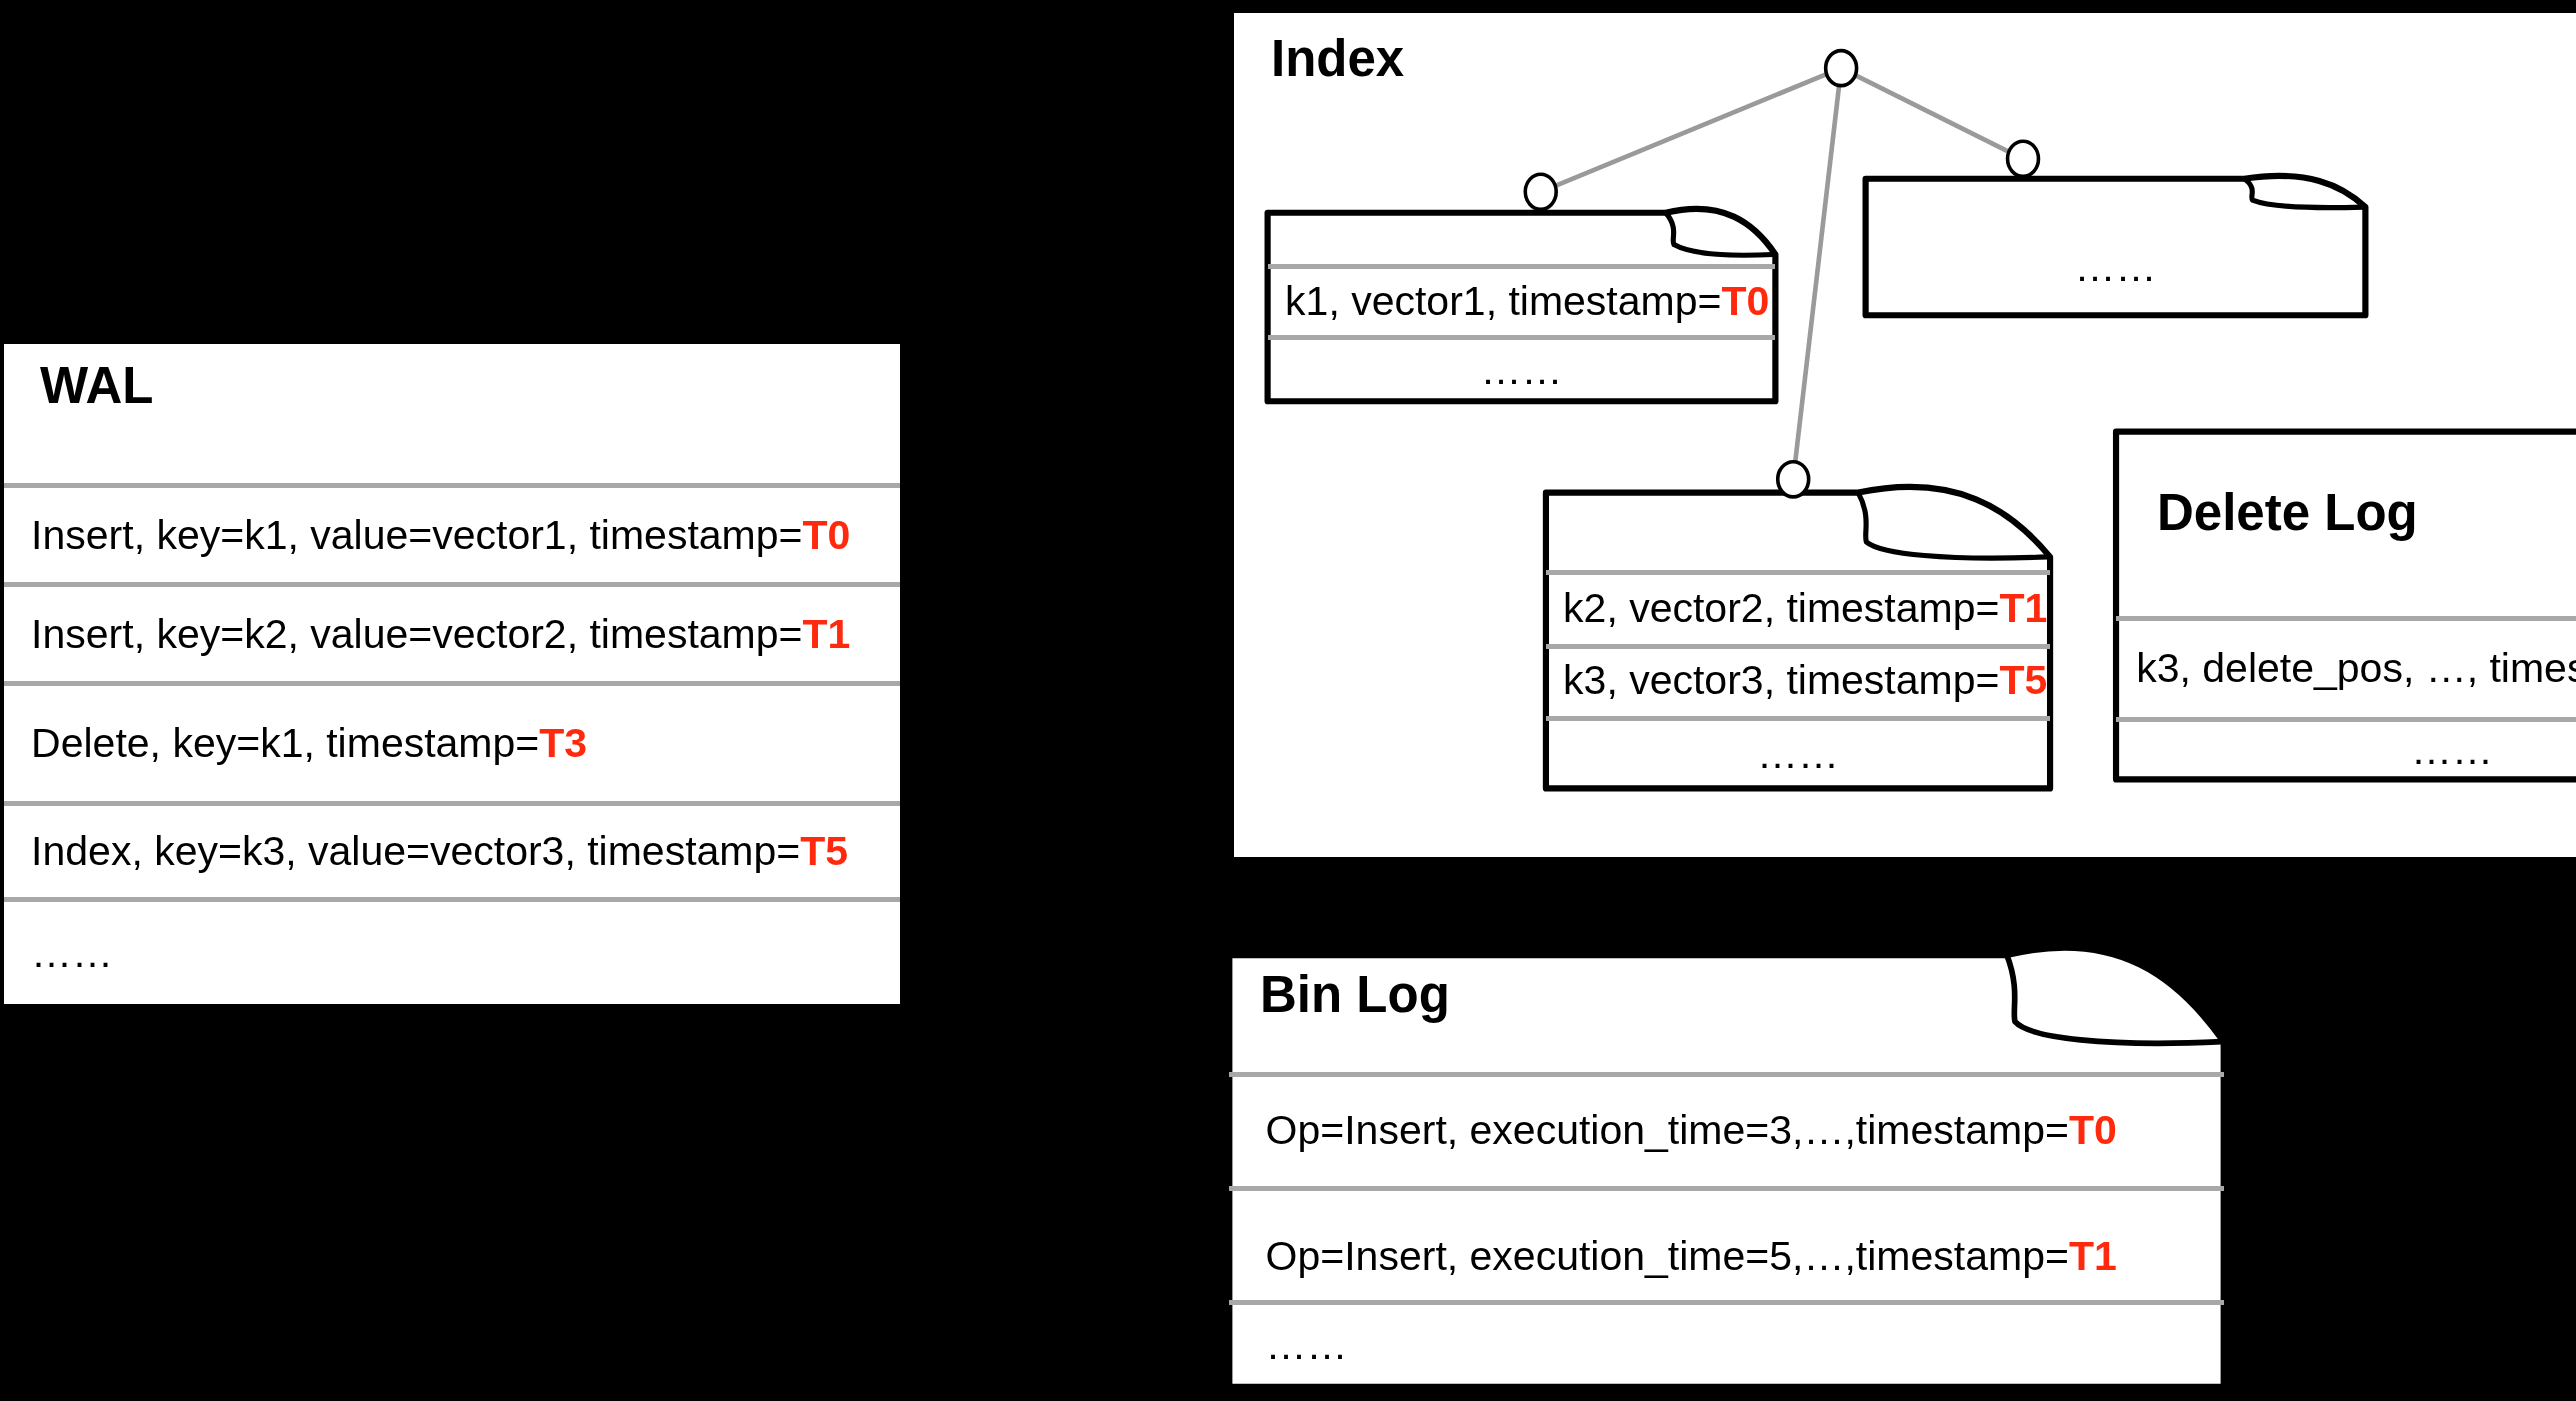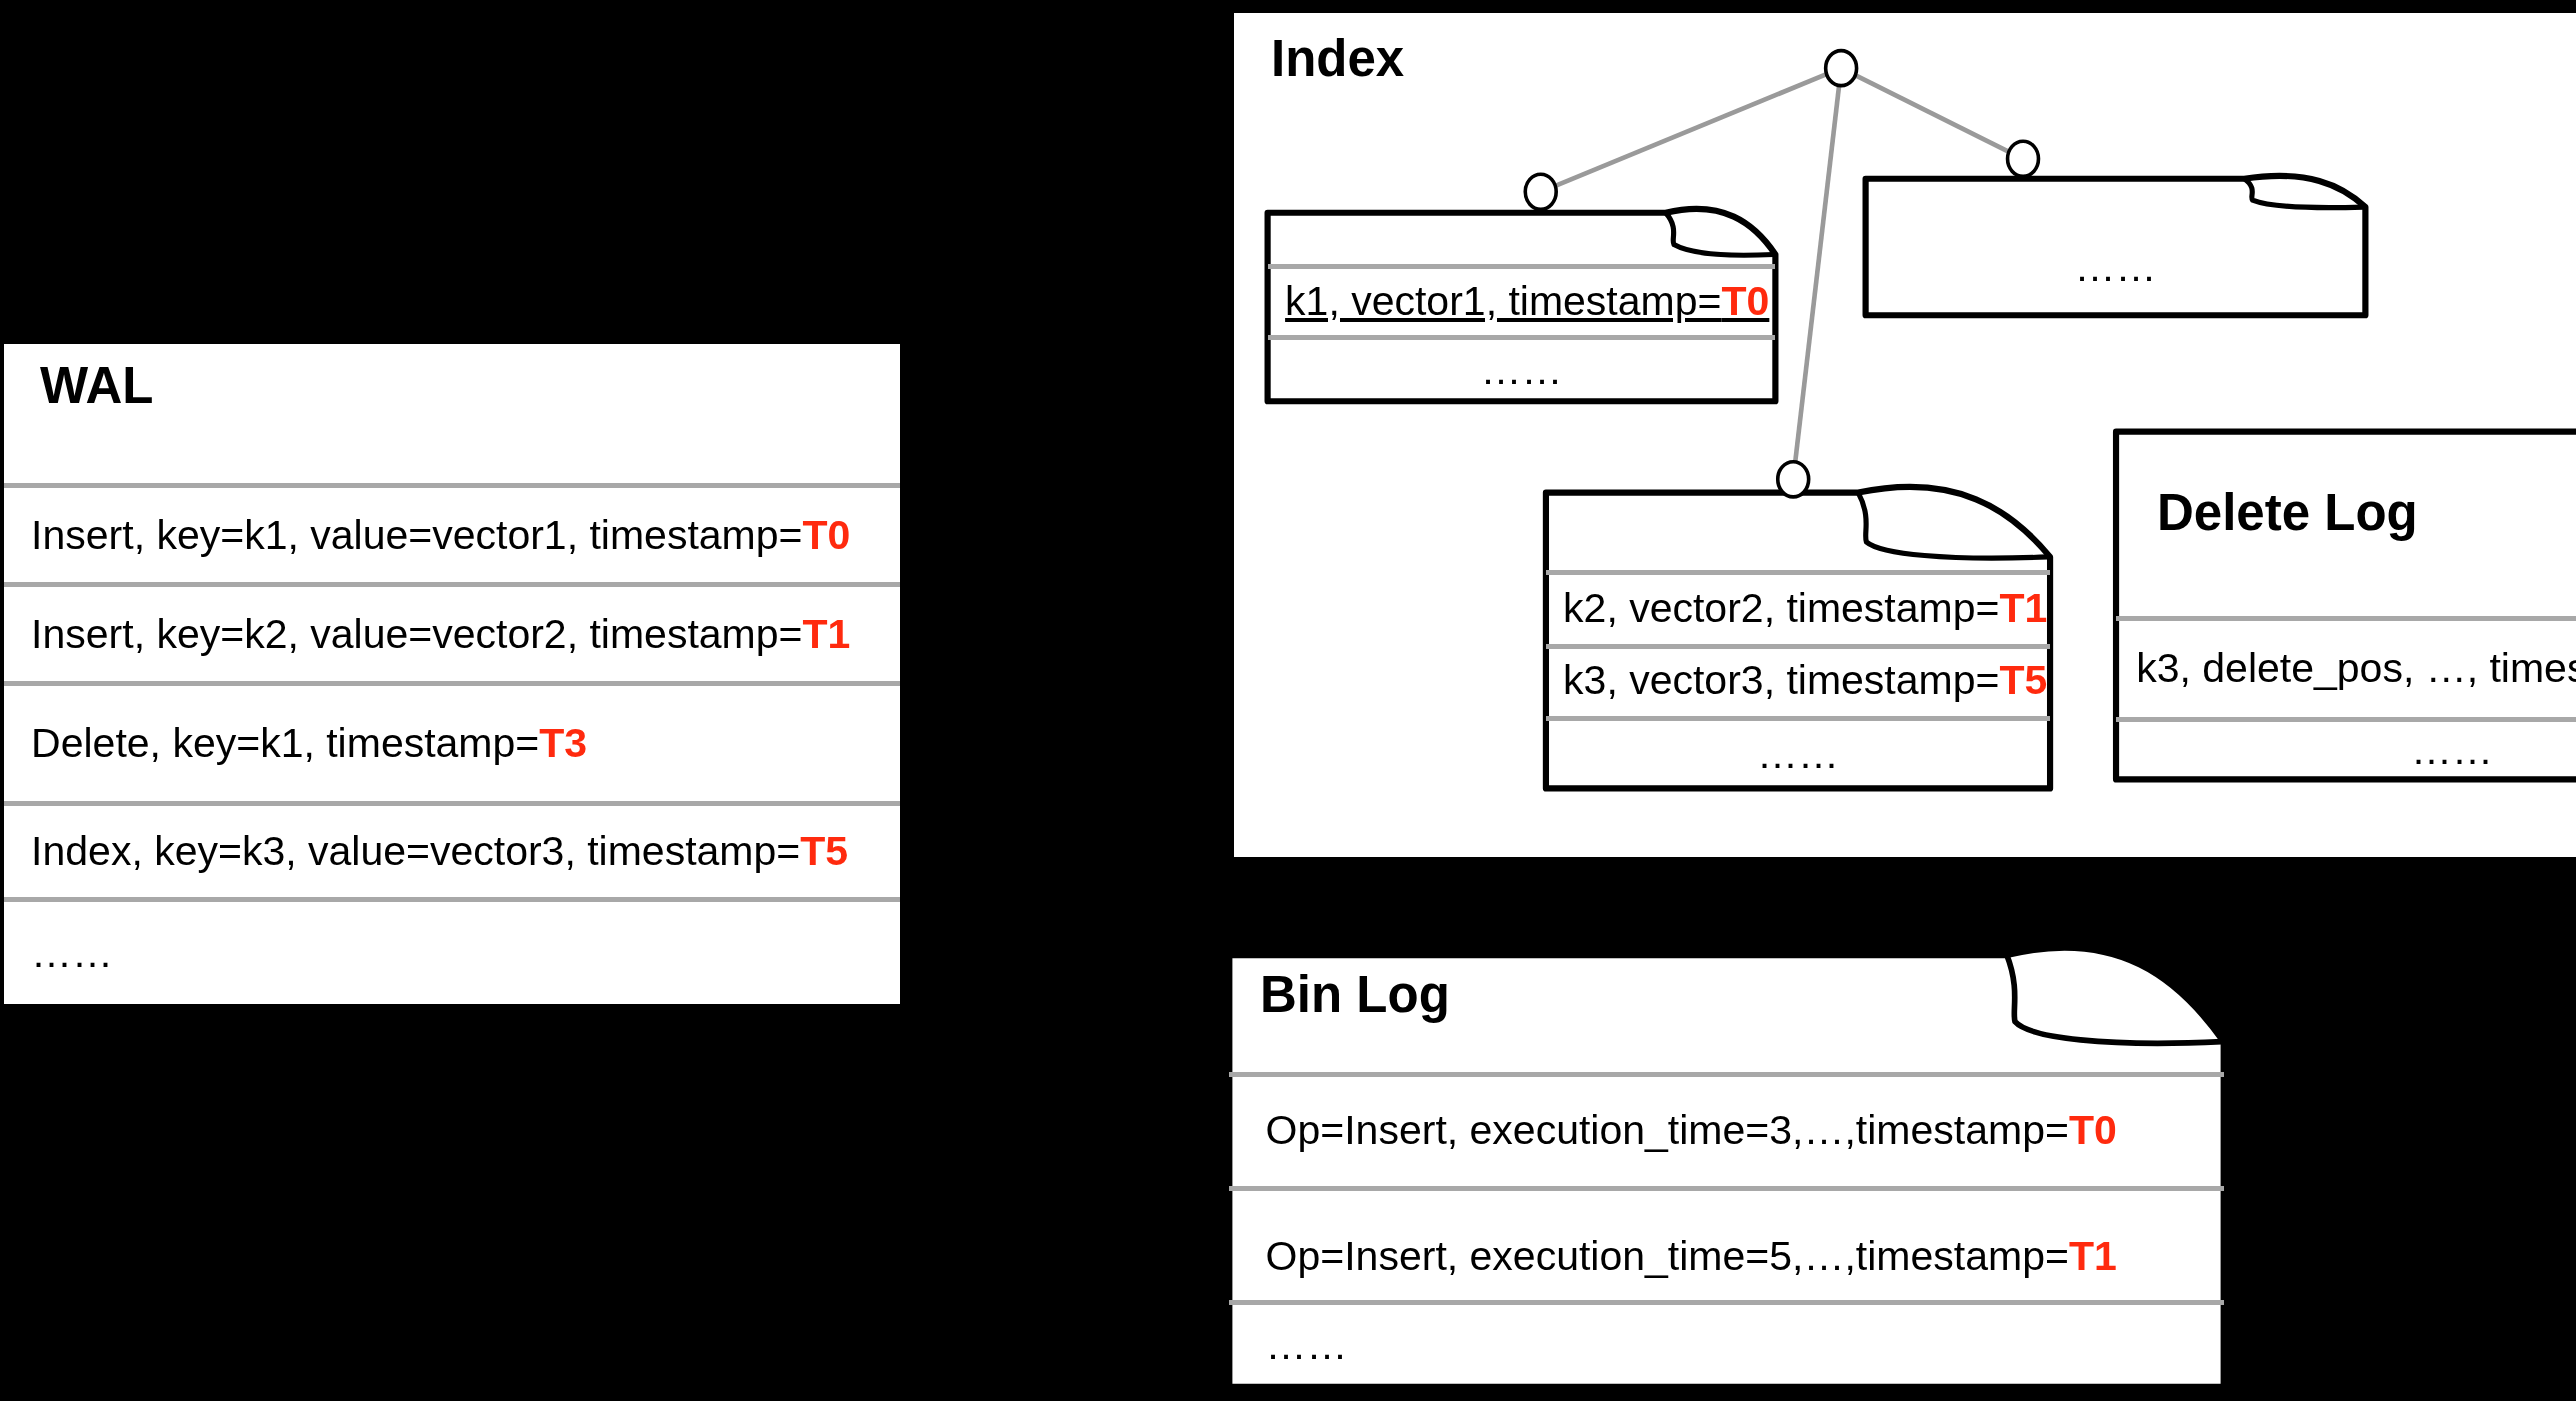--- a/index.html
+++ b/index.html
@@ -58,21 +58,21 @@
   <section class="indexpanel">
     <div class="ptitle title">Index</div>
 
     <div class="doc" style="left:30px;top:196px;width:515px;height:196px;">
         <svg width="515" height="196" viewBox="0 0 1000 380">
           <path d="M 7 7 L 780 7 C 890 -19.4 951.6 26.4 993 88 L 993 373 L 7 373 Z" fill="#fff" stroke="#000" stroke-width="12" stroke-linejoin="round"></path>
           <path d="M 780 7 C 806 36.96 790 58.080000000000005 796 68.64 C 824 84.47999999999999 879 93.28 989 88" fill="none" stroke="#000" stroke-width="10" stroke-linecap="round"></path>
         </svg>
       <div class="sep" style="top:55px;"></div>
       <div class="sep" style="top:126px;"></div>
-      <div class="drow" style="top:58px;height:69px;padding-left:17.5px;text-decoration:underline;">
+      <div class="drow" style="top:58px;height:69px;padding-left:17.5px;">
         <span class="rowtext"><span>k1, vector1, timestamp=</span><span class="ts">T0</span></span>
       </div>
       <div class="drow center" style="top:126px;height:70px;">
         <span class="rowtext">……</span>
       </div>
     </div>
 
     <div class="doc" style="left:628px;top:162px;width:507px;height:144px;">
         <svg width="507" height="144" viewBox="0 0 984 279">
           <path d="M 7 7 L 742 7 C 863 -11.599999999999998 930.76 18.599999999999998 977 62 L 977 272 L 7 272 Z" fill="#fff" stroke="#000" stroke-width="12" stroke-linejoin="round"></path>

